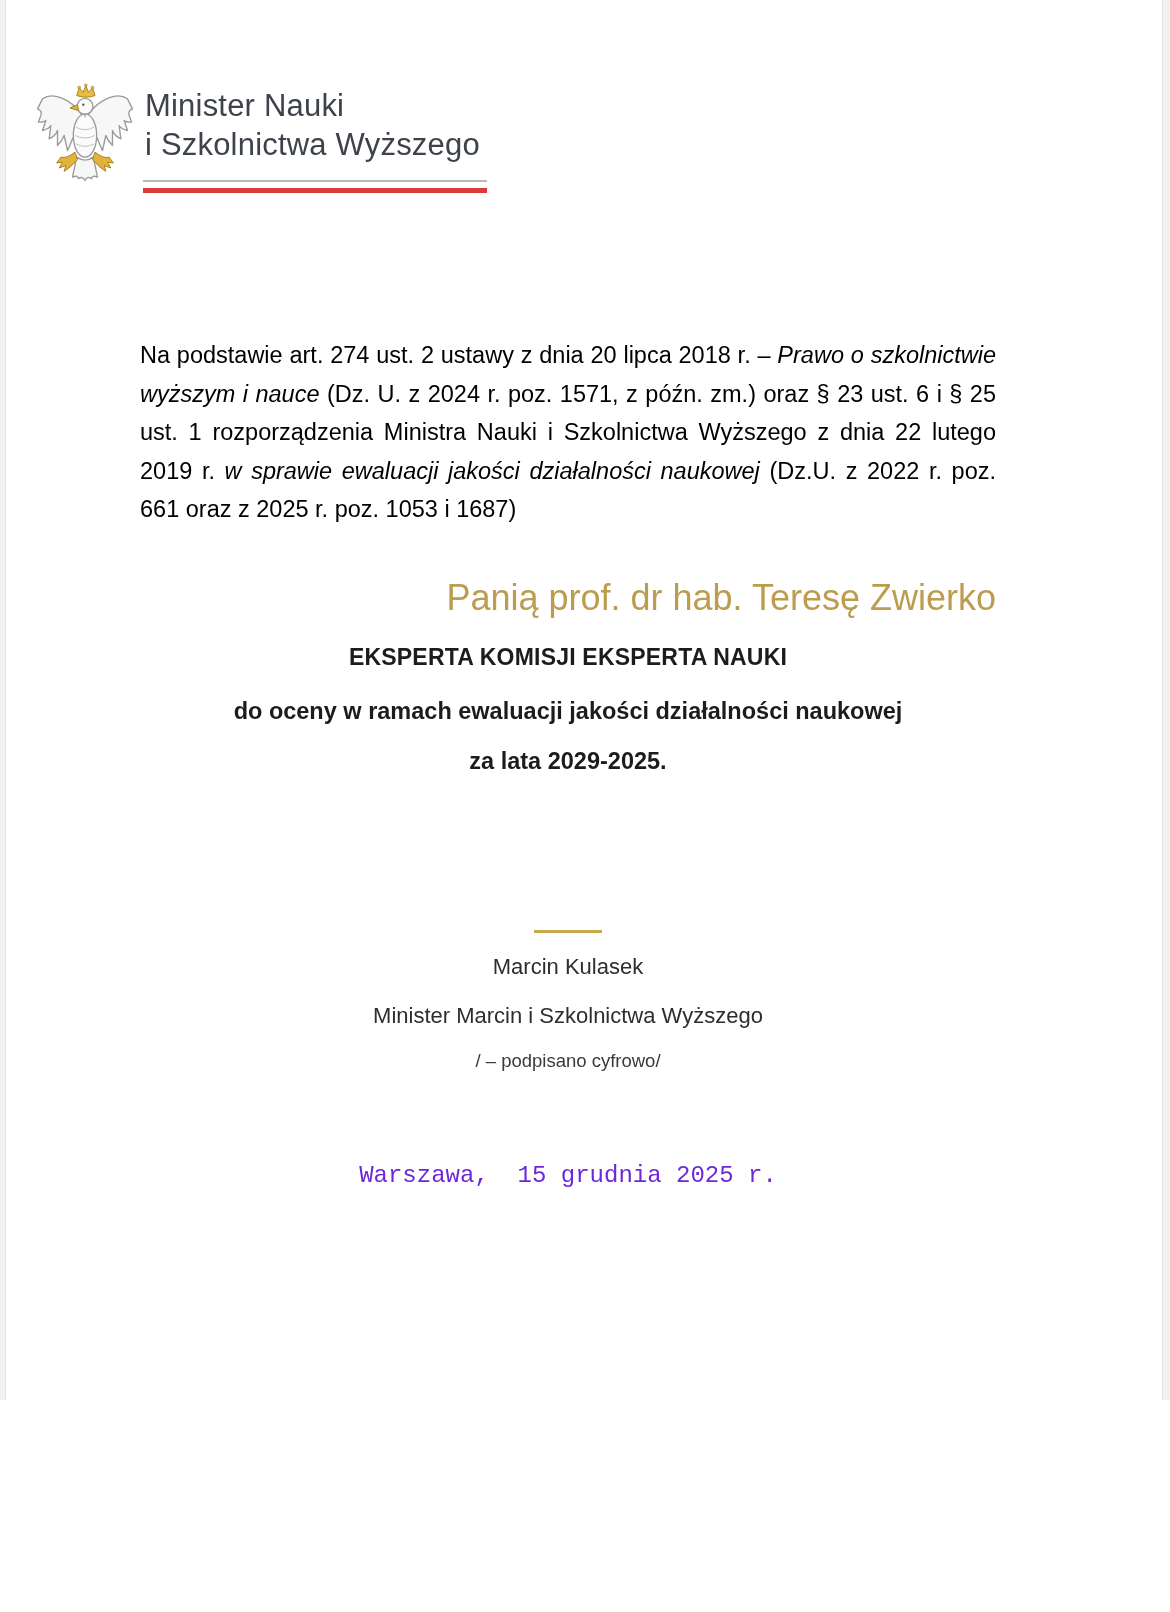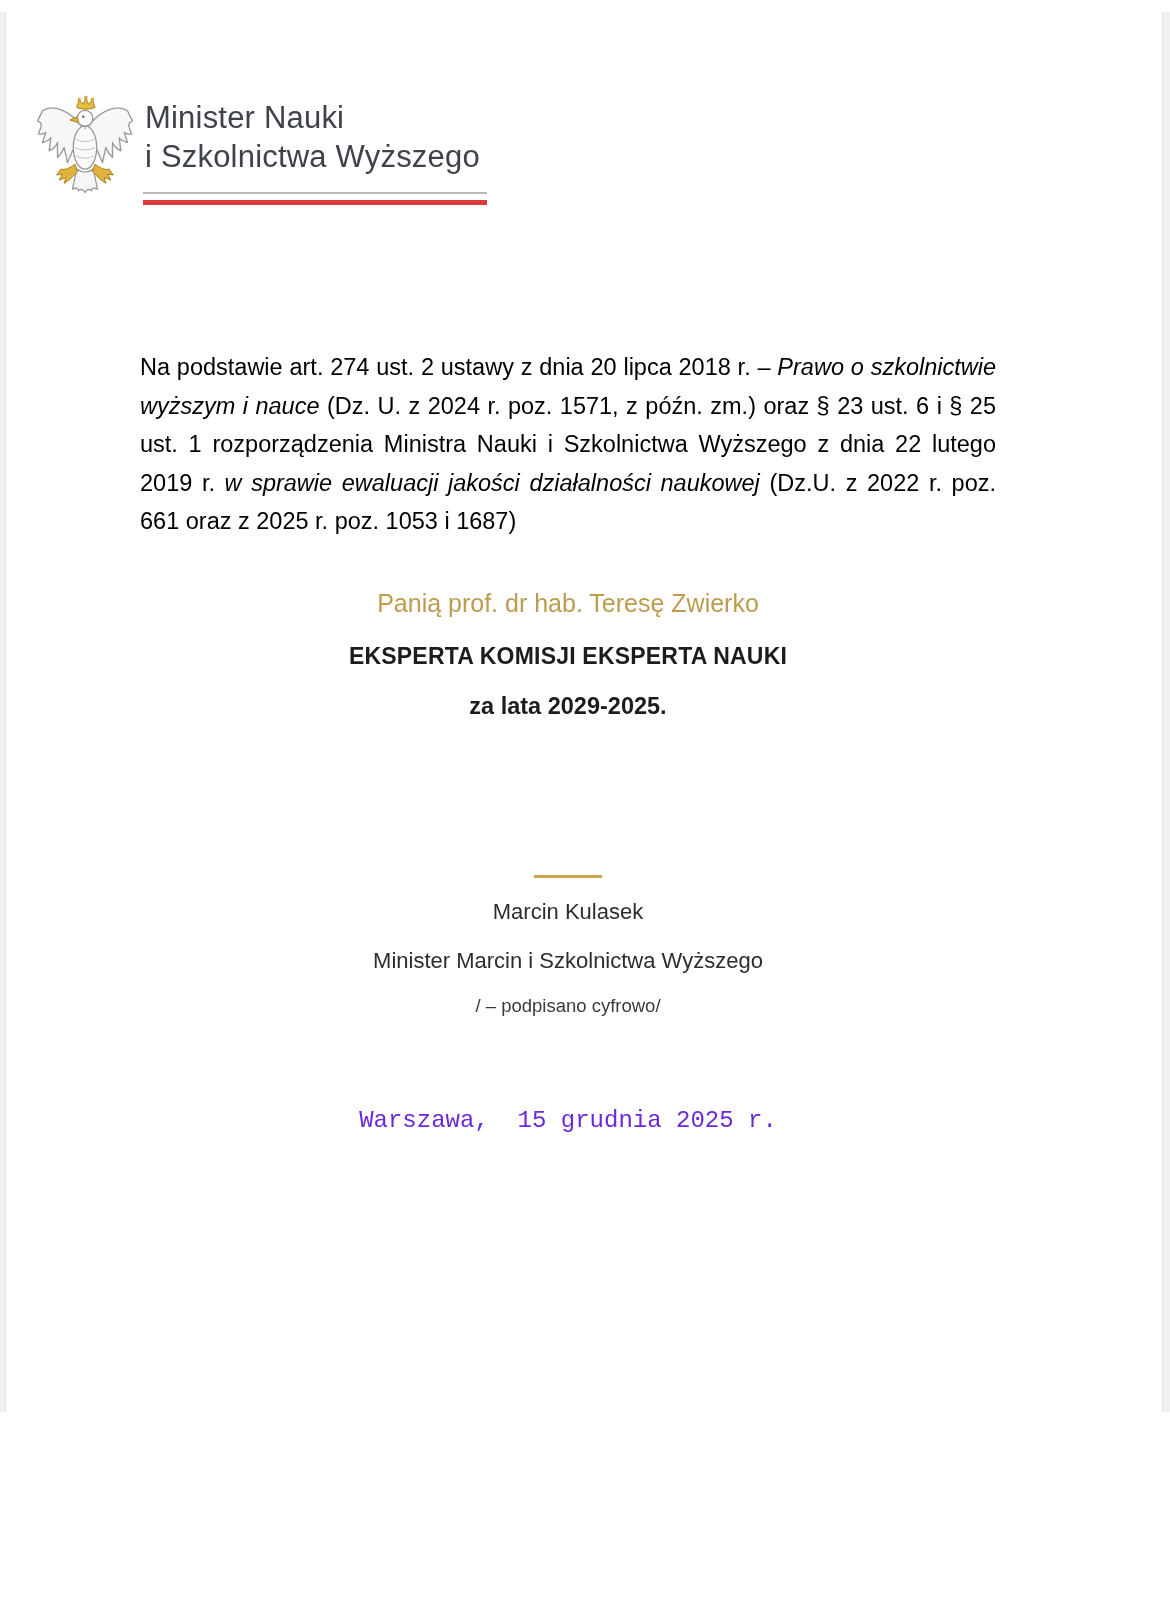--- a/index.html
+++ b/index.html
@@ -4,21 +4,21 @@
 <style>
   * { margin:0; padding:0; box-sizing:border-box; }
   html,body { background:#ffffff; }
   body { font-family:"Liberation Sans","DejaVu Sans",sans-serif; }
 
   .page {
     position:relative;
     width:1170px; height:1400px;
     background:#ffffff;
     overflow:hidden;
-    margin:12px auto;
+    margin:0 auto;
   }
   .edge-strip {
     position:absolute; top:0; bottom:0;
     background:#f1f1f1;
   }
   .edge-strip.left  { left:0;  width:6px; border-right:1px solid #e2e2e2; }
   .edge-strip.right { right:0; width:8px; border-left:1px solid #e2e2e2; }
 
   
   .header {
@@ -53,22 +53,23 @@
   .centered { text-align:center; }
 
   .powoluje {
     margin-top:62px;
     font-size:24px; font-weight:700;
     letter-spacing:4px;
     color:#1c1c1c;
   }
   .appointee {
     margin-top:48px;
-    font-size:25px; font-weight:400;
+    font-size:36px; font-weight:400;
     color:#bc9c4e;
+    text-align:right;
   }
   .na {
     margin-top:24px;
     font-size:22px; font-weight:700; color:#1c1c1c;
   }
   .role {
     margin-top:25px;
     font-size:23px; font-weight:700; color:#1c1c1c;
     letter-spacing:0.2px;
   }
@@ -141,20 +142,21 @@
   <div class="column">
 
     <p class="legal"><span>Na podstawie art. 274 ust. 2 ustawy z dnia 20 lipca 2018 r. – </span><span class="it">Prawo o szkolnictwie wyższym i nauce</span><span> (Dz. U. z 2024 r. poz. 1571, z późn. zm.) oraz § 23 ust. 6 i § 25 ust. 1 rozporządzenia Ministra Nauki i Szkolnictwa Wyższego z dnia 22 lutego 2019 r. </span><span class="it">w sprawie ewaluacji jakości działalności naukowej</span><span> (Dz.U. z 2022 r. poz. 661 oraz z 2025 r. poz. 1053 i 1687)</span></p>
 
 
     <div class="centered appointee">Panią prof. dr hab. Teresę Zwierko</div>
 
 
     <div class="centered role">EKSPERTA KOMISJI EKSPERTA NAUKI</div>
 
+    <div class="centered scope">do oceny w ramach ewaluacji jakości działalności naukowej</div>
 
     <div class="centered period">za lata 2029-2025.</div>
 
     <div class="sig-divider"></div>
 
     <div class="centered sig-name">Marcin Kulasek</div>
 
     <div class="centered sig-title">Minister Marcin i Szkolnictwa Wyższego</div>
 
     <div class="centered sig-note">/ – podpisano cyfrowo/</div>

